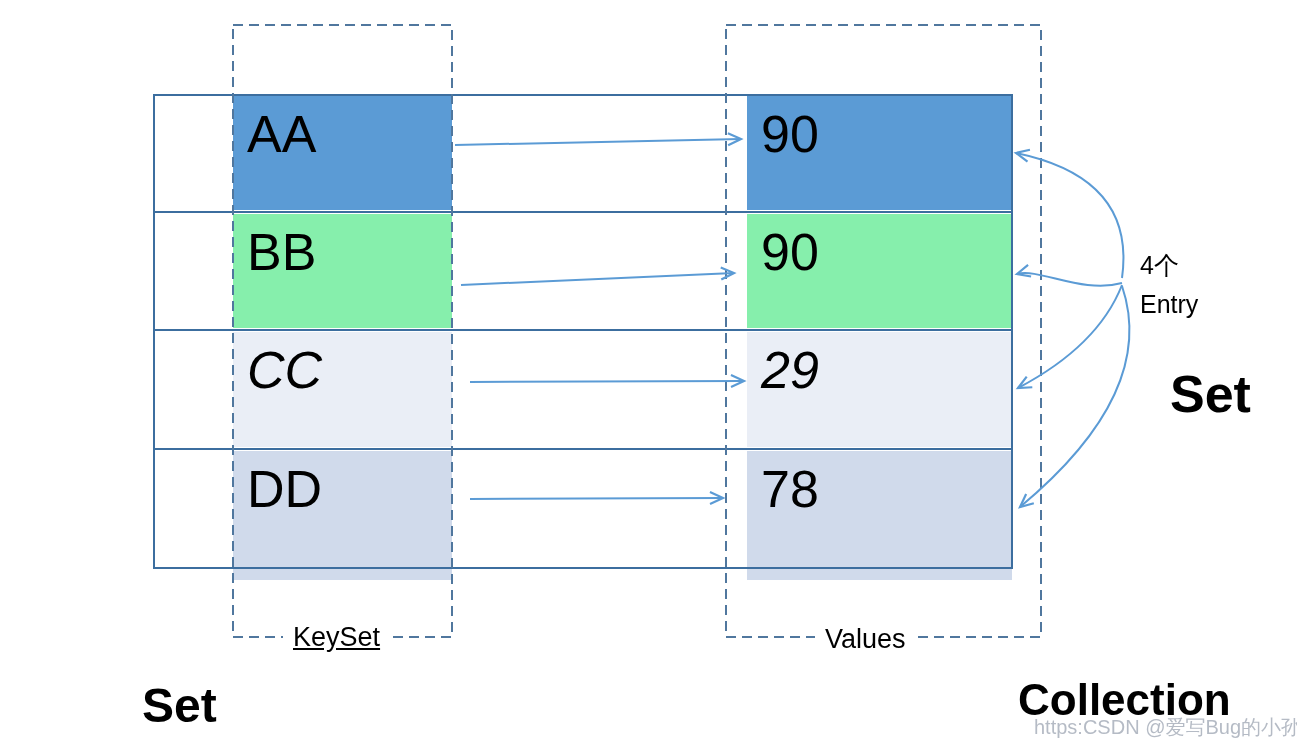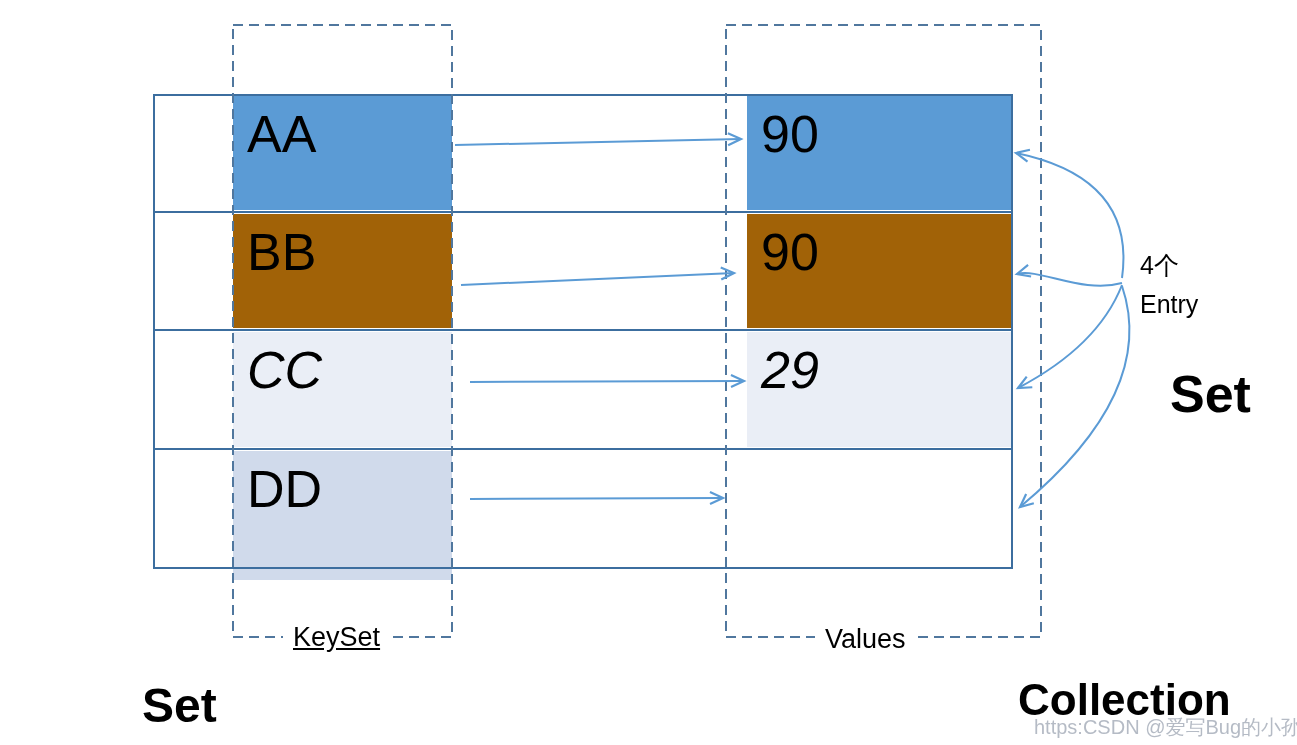--- a/index.html
+++ b/index.html
@@ -17,21 +17,21 @@
     font-size:52px;
     line-height:1.08;
     color:#000000;
     padding:10px 16px 0 14px;
     z-index:1;
     white-space:nowrap;
   }
   .key { left:233px; width:219px; }
   .val { left:747px; width:265px; }
   .r1  { top:96px;  height:114px; background:#5B9BD5; }
-  .r2  { top:214px; height:114px; background:#a16207; }
+  .r2  { top:214px; height:114px; background:#86efac; }
   .r3  { top:332px; height:115px; background:#EAEEF6;font-style:italic; }
   .r4  { top:451px; height:129px; background:#D0DAEB; }
 
   svg.connectors {
     position:absolute; left:0; top:0; z-index:2;
     pointer-events:none;
   }
   
   .boxlabel {
     position:absolute;
@@ -89,20 +89,23 @@
 
   <div class="cell val r1">
     <span>90</span>
   </div>
   <div class="cell val r2">
     <span>90</span>
   </div>
   <div class="cell val r3">
     <span>29</span>
   </div>
+  <div class="cell val r4">
+    <span>78</span>
+  </div>
 
   <svg class="connectors" width="1297" height="745" viewBox="0 0 1297 745">
     <defs>
       <marker id="ah" markerUnits="userSpaceOnUse" markerWidth="20" markerHeight="20" refX="16" refY="9" orient="auto">
         <path d="M3,3 L16,9 L3,15" fill="none" stroke="#5B9BD5" stroke-width="2.2"></path>
       </marker>
     </defs>
 
     <rect x="154" y="95" width="858" height="473" fill="none" stroke="#3C6E9F" stroke-width="2"></rect>
 

